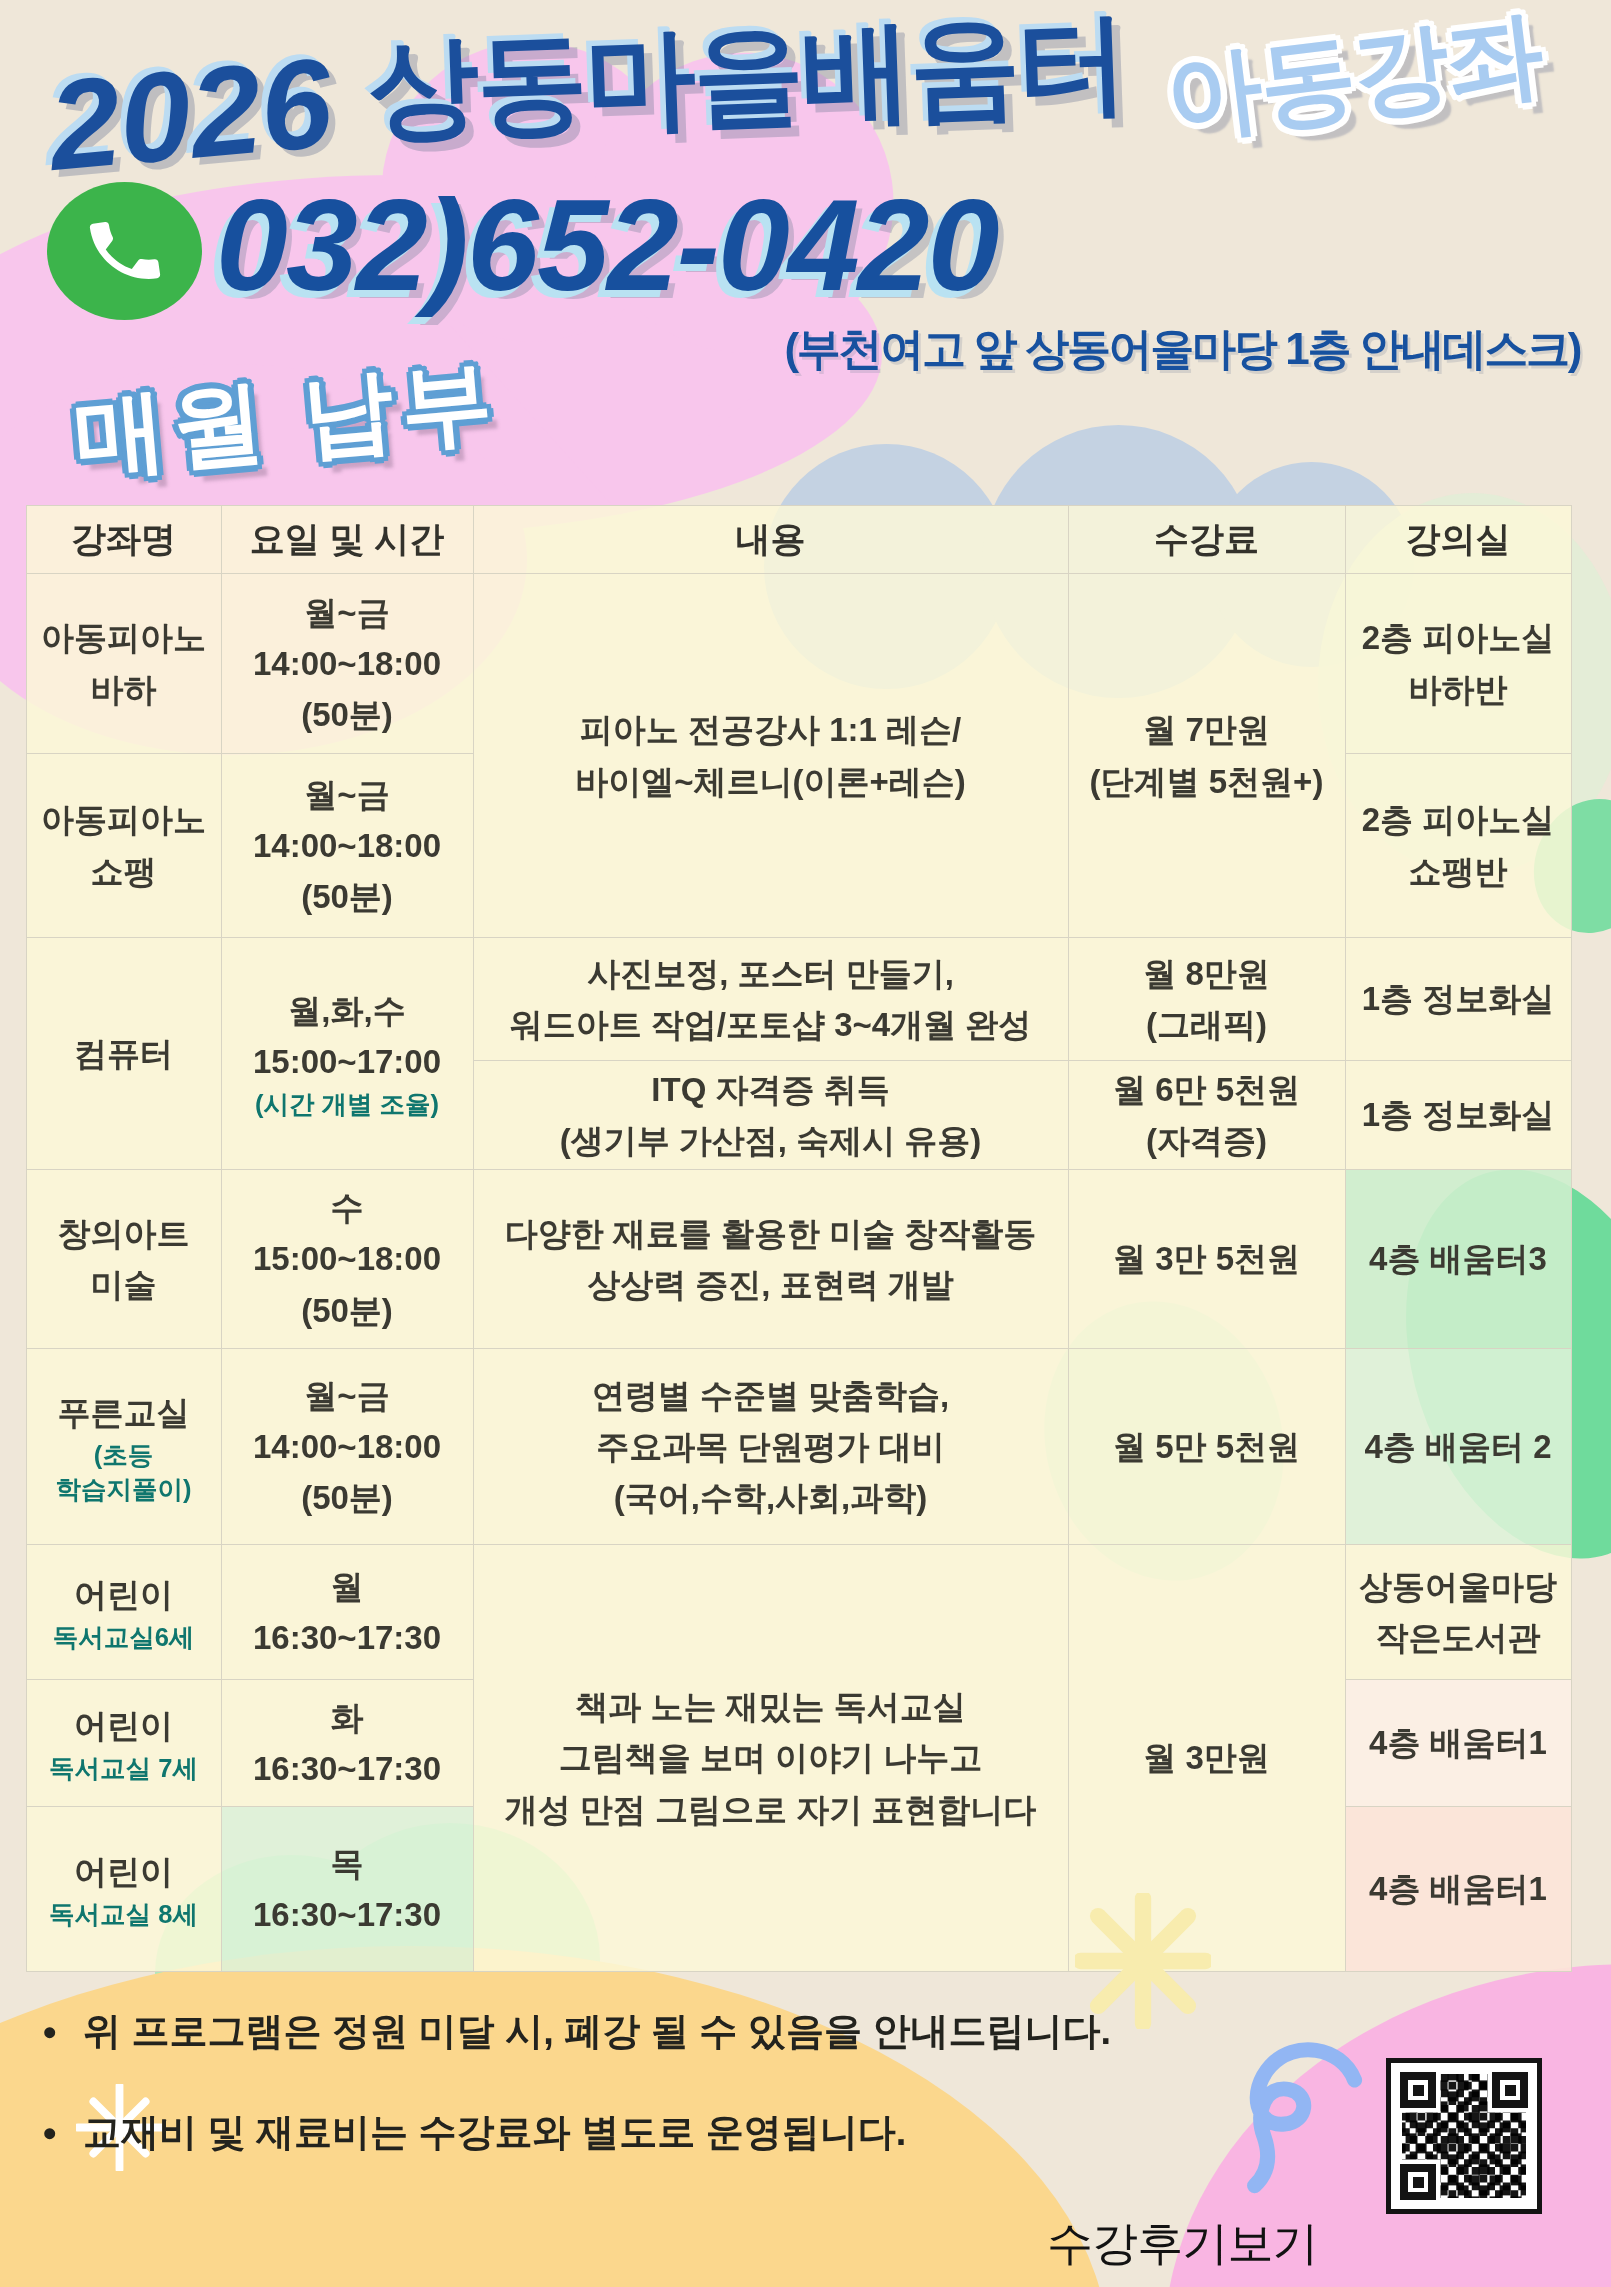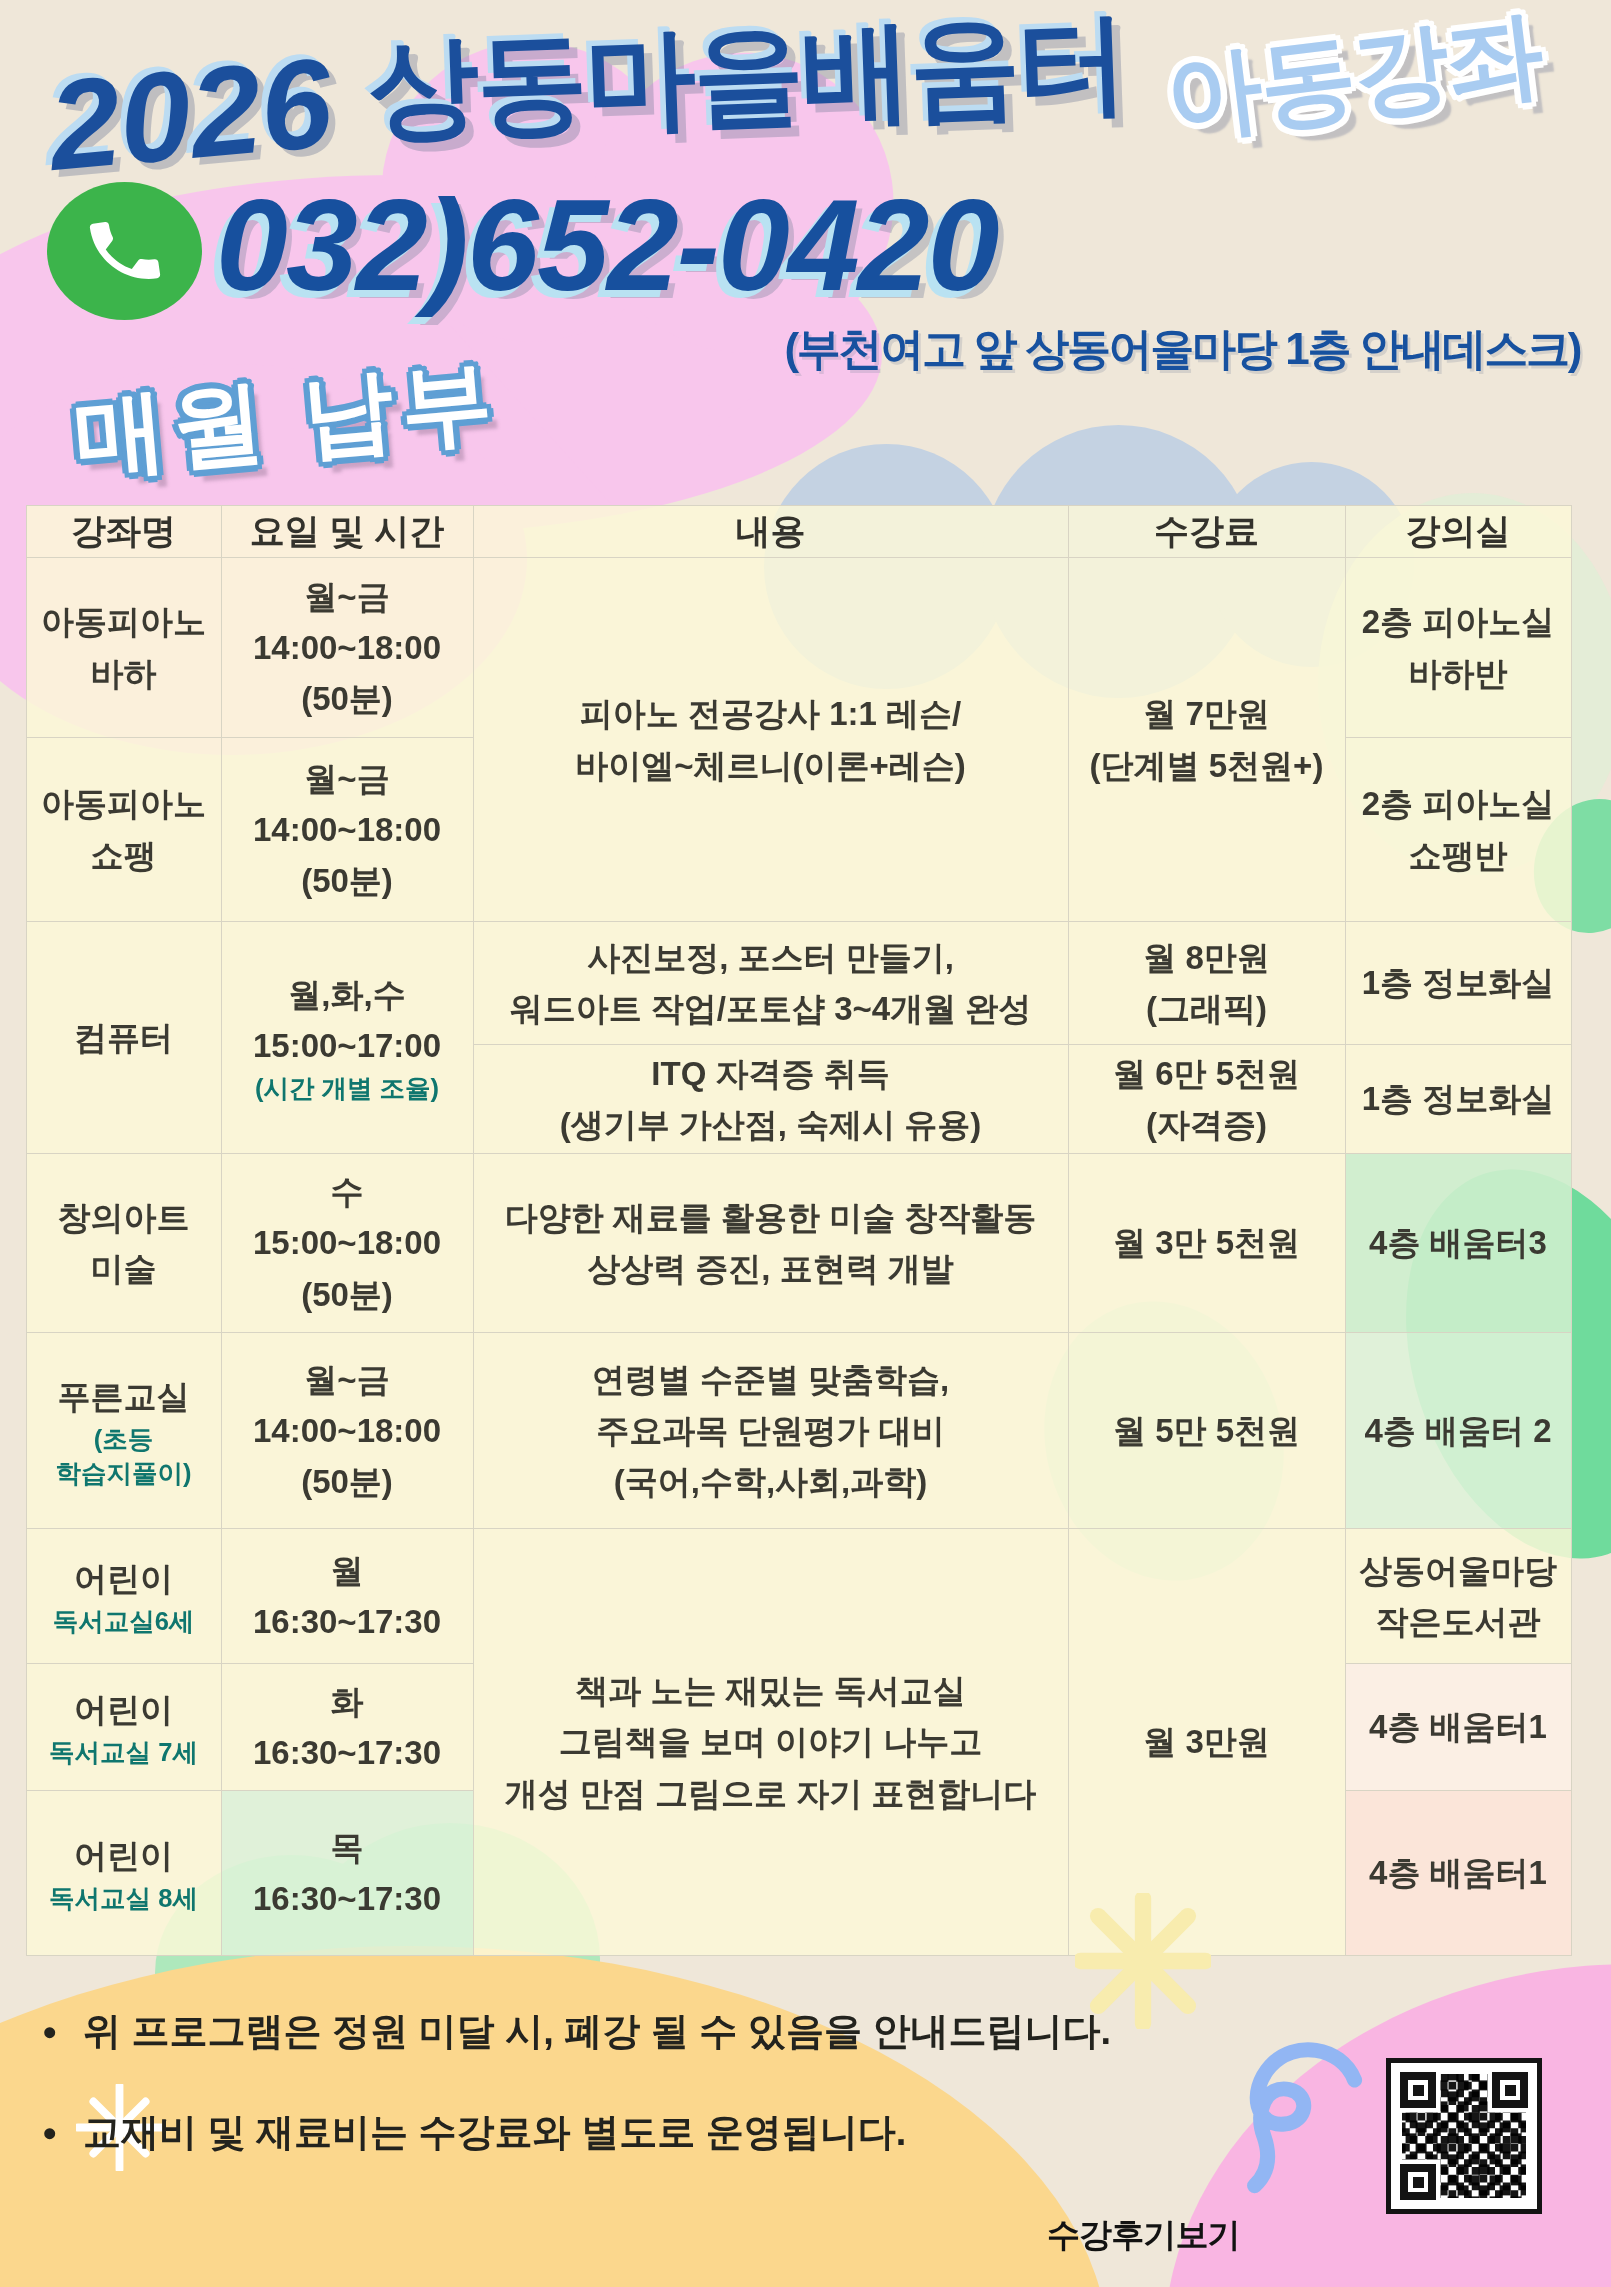--- a/index.html
+++ b/index.html
@@ -88,21 +88,21 @@
   td.tint-pink-light{background:rgba(252,240,228,.9);}
   td.tint-pink{background:rgba(252,228,216,.9);}
 
   
   .note{position:absolute;left:42px;display:flex;align-items:center;gap:25.5px;z-index:3;
         font-size:38px;font-weight:700;color:#23231E;white-space:nowrap;}
   .note .bullet{font-size:25.5px;}
   .note1{top:2006px;}
   .note2{top:2107px;}
   .review-label{position:absolute;left:1047px;top:2213px;z-index:3;
-        font-size:33px;font-weight:700;color:#121212;letter-spacing:-0.9px;white-space:nowrap;}
+        font-size:46px;font-weight:400;color:#121212;letter-spacing:-0.9px;white-space:nowrap;}
   .qr{position:absolute;left:1386px;top:2058px;width:156px;height:156px;z-index:3;
       background:#FFFFFF;border:5.5px solid #141414;box-sizing:border-box;}
   .qr-noise{position:absolute;inset:11px;
       background:
         conic-gradient(#161616 25%,#FFFFFF 0 50%,#161616 0 75%,#FFFFFF 0) 0 0/15.5px 15.5px,
         conic-gradient(#161616 25%,#FFFFFF 0 50%,#161616 0 75%,#FFFFFF 0) 3.6px 6.4px/21px 21px;
       background-blend-mode:multiply;}
   .qf{position:absolute;width:36px;height:36px;border:8.2px solid #141414;background:#FFFFFF;
       box-shadow:0 0 0 4.5px #FFFFFF;box-sizing:border-box;}
   .qf::after{content:"";position:absolute;inset:4.5px;background:#141414;}
@@ -148,21 +148,21 @@
 
   <table class="course-table">
     <colgroup>
       <col style="width:195px">
         <col style="width:252px">
         <col style="width:595px">
         <col style="width:277px">
         <col style="width:226px">
     </colgroup>
     <thead>
-      <tr style="height:52px">
+      <tr style="height:68px">
         <th>강좌명</th>
         <th>요일 및 시간</th>
         <th>내용</th>
         <th>수강료</th>
         <th>강의실</th>
       </tr>
     </thead>
     <tbody>
       <tr style="height:180px">
         <td>

